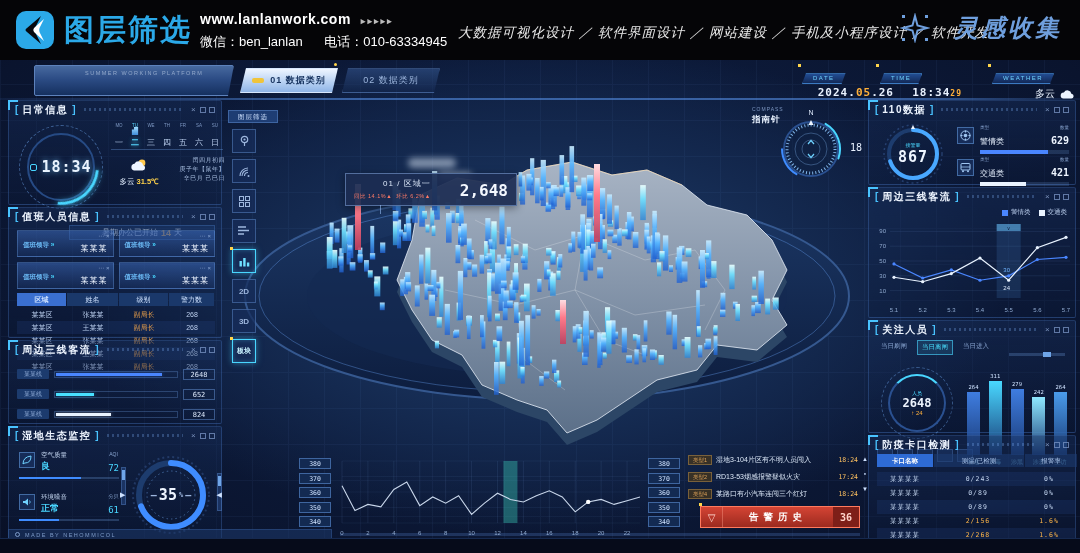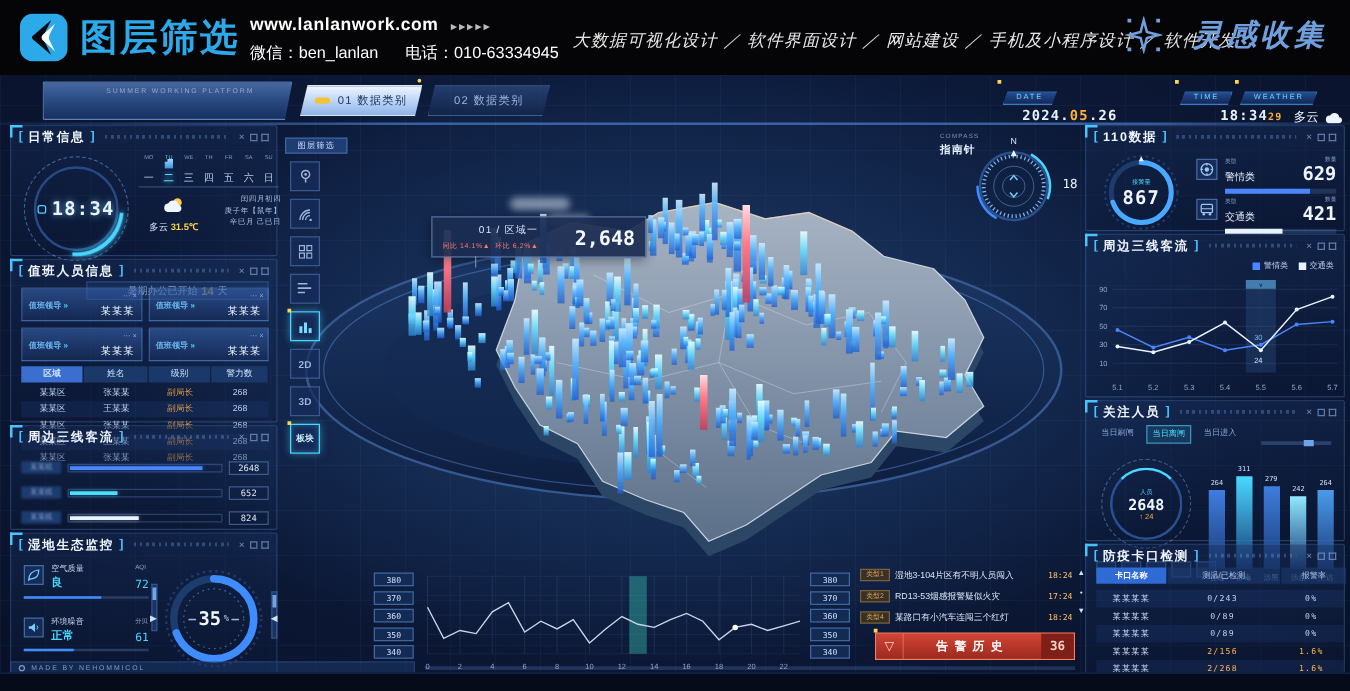--- a/index.html
+++ b/index.html
@@ -39,21 +39,21 @@
     clip-path:polygon(0 0, 100% 0, 97% 100%, 0 100%); }
   .tp-title { color:#f2f7ff; font-size:13px; font-weight:bold; letter-spacing:2px; display:flex; align-items:center; gap:5px;}
   .censor { display:inline-block; width:34px; height:12px; border-radius:1px; opacity:.9;
     background:repeating-linear-gradient(90deg,#6d82a8 0 3px, #92a6c9 3px 6px); filter:blur(1.2px); }
   .tp-sub { color:#93a9cc; font-size:5.5px; letter-spacing:1.5px; margin-top:1px; padding-left:38px; }
   .tabs { position:absolute; left:240px; top:8px; display:flex; gap:4px; }
   .tab { width:98px; height:25px; display:flex; align-items:center; justify-content:center; gap:6px;
     font-size:9px; letter-spacing:1px; color:#9db6dd; cursor:pointer;
     background:linear-gradient(180deg, rgba(55,90,150,.55), rgba(20,40,80,.55));
     border:1px solid rgba(110,150,210,.35); clip-path:polygon(6px 0,100% 0,calc(100% - 6px) 100%,0 100%); }
-  .tab.active { color:#17335f; font-weight:normal;
+  .tab.active { color:#17335f; font-weight:bold;
     background:linear-gradient(180deg,#eef5ff 0%, #b9d2f3 55%, #8fb4e6 100%); border-color:#d7e7fd; }
   .tab.active .tab-pill { width:12px; height:5px; border-radius:2px; background:#f0c43a; }
   .tab-dot { position:absolute; left:334px; top:3px; width:3px; height:3px; background:#ffd54a; border-radius:50%; }
   .seg { position:absolute; top:6px; height:30px; }
   .seg-chip { height:11px; padding:1px 10px; font-size:6px; letter-spacing:1.5px; color:#6fd2ff;
     background:linear-gradient(180deg, rgba(40,90,170,.8), rgba(20,45,95,.8));
     border:1px solid rgba(90,180,255,.45); clip-path:polygon(4px 0,100% 0,calc(100% - 4px) 100%,0 100%);
     display:inline-block; }
   .seg-dot { position:absolute; left:-4px; top:-2px; width:3px; height:3px; background:#ffd54a; }
   .seg-val { text-align:right; font-family:"DejaVu Sans Mono",monospace; font-size:11px; color:#e9f2ff;
@@ -129,21 +129,21 @@
   .tf-track { flex:1; height:7px; border:1px solid rgba(110,160,230,.3); padding:1px; }
   .tf-fill { height:100%; }
   .tf-val { width:32px; height:11px; border:1px solid rgba(110,160,230,.45); font-size:7px; color:#dce8fa;
     text-align:center; line-height:10px; font-family:"DejaVu Sans Mono",monospace; }
   
   .eco-item { position:absolute; left:10px; width:100px; }
   .eco-ico { position:absolute; left:0; top:1px; width:16px; height:16px; border:1px solid rgba(110,170,240,.5);
     background:rgba(30,60,115,.5); display:flex; align-items:center; justify-content:center; }
   .eco-name { margin-left:22px; font-size:6.5px; color:#c4d6f0; }
   .eco-status { margin-left:22px; font-size:9px; color:#49d6ff; font-weight:bold; }
-  .eco-met { position:absolute; right:0; top:0; text-align:left;margin-left:40px; }
+  .eco-met { position:absolute; right:0; top:0; text-align:center;margin-left:40px; }
   .eco-met .m { font-size:5px; color:#8aa6d2; display:block; }
   .eco-met .v { font-size:9px; color:#49d6ff; font-family:"DejaVu Sans Mono",monospace; }
   .eco-prog { margin-top:4px; height:2px; background:rgba(120,170,240,.25); }
   .eco-prog i { display:block; height:2px; background:#3f8cff; }
   .gauge { position:absolute; left:120px; top:26px; width:84px; height:84px; }
   .gauge-txt { position:absolute; inset:0; display:flex; align-items:center; justify-content:center;
     color:#eef5ff; font-size:15px; font-weight:bold; font-family:"DejaVu Sans Mono",monospace; gap:2px;}
   .gauge-txt .pc { font-size:7px; color:#9db6dd; }
   .gauge-txt .dash-m { color:#9db6dd; font-size:10px; }
   .gauge-arrow { position:absolute; top:38px; font-size:7px; color:#cfe2ff; }
@@ -181,21 +181,21 @@
   .pg-txt { position:absolute; inset:0; display:flex; flex-direction:column; align-items:center; justify-content:center; }
   .pg-txt .l { font-size:5px; color:#49d6ff; }
   .pg-txt .v { font-size:15px; font-weight:bold; color:#eef5ff; font-family:"DejaVu Sans Mono",monospace; letter-spacing:1px;}
   .p110-row { position:absolute; left:88px; width:112px; }
   .p110-ico { position:absolute; left:0; top:2px; width:17px; height:17px; border:1px solid rgba(110,170,240,.5);
     background:rgba(30,60,115,.5); display:flex; align-items:center; justify-content:center; }
   .p110-main { margin-left:23px; }
   .p110-top { display:flex; justify-content:space-between; align-items:flex-end; }
   .p110-top .tl { font-size:4.5px; color:#8aa6d2; display:block; }
   .p110-top .nm { font-size:8px; color:#e4eefc; }
-  .p110-top .ct { font-size:15px; font-weight:bold; color:#eef5ff; font-family:"DejaVu Sans Mono",monospace; text-align:center;}
+  .p110-top .ct { font-size:10px; font-weight:bold; color:#eef5ff; font-family:"DejaVu Sans Mono",monospace; text-align:center;}
   .p110-bar { margin-top:2px; height:4px; background:rgba(120,170,240,.18); position:relative; }
   .p110-bar i { display:block; height:4px; }
   
   .legend { position:absolute; right:8px; top:20px; display:flex; gap:8px; }
   .legend span { font-size:6.5px; color:#b9cdec; display:flex; align-items:center; gap:3px; }
   .legend i { width:6px; height:6px; display:inline-block; }
   
   .ftabs { position:absolute; left:8px; top:19px; display:flex; gap:6px; }
   .ftab { font-size:6.5px; color:#8aa6d2; padding:2px 4px; cursor:pointer; }
   .ftab.active { color:#49e0ff; border:1px solid rgba(73,214,255,.6); background:rgba(73,214,255,.12); }
@@ -306,21 +306,21 @@
         <span>02 数据类别</span>
       </div>
   </div>
   <i class="tab-dot"></i>
 
   <div class="seg" style="left:802px; width:92px;">
     <i class="seg-dot"></i>
     <span class="seg-chip">DATE</span>
     <div class="seg-val"><span>2024</span>.<span class="hl">05</span>.<span>26</span></div>
   </div>
-  <div class="seg" style="left:944px; width:82px;">
+  <div class="seg" style="left:880px; width:82px;">
     <i class="seg-dot"></i>
     <span class="seg-chip">TIME</span>
     <div class="seg-val"><span>18:34</span><span class="sm">29</span></div>
   </div>
   <div class="seg" style="left:992px; width:82px;">
     <i class="seg-dot"></i>
     <span class="seg-chip">WEATHER</span>
     <div class="weather-val">
         <span>多云</span>
       <svg width="14" height="9" viewBox="0 0 14 9">

